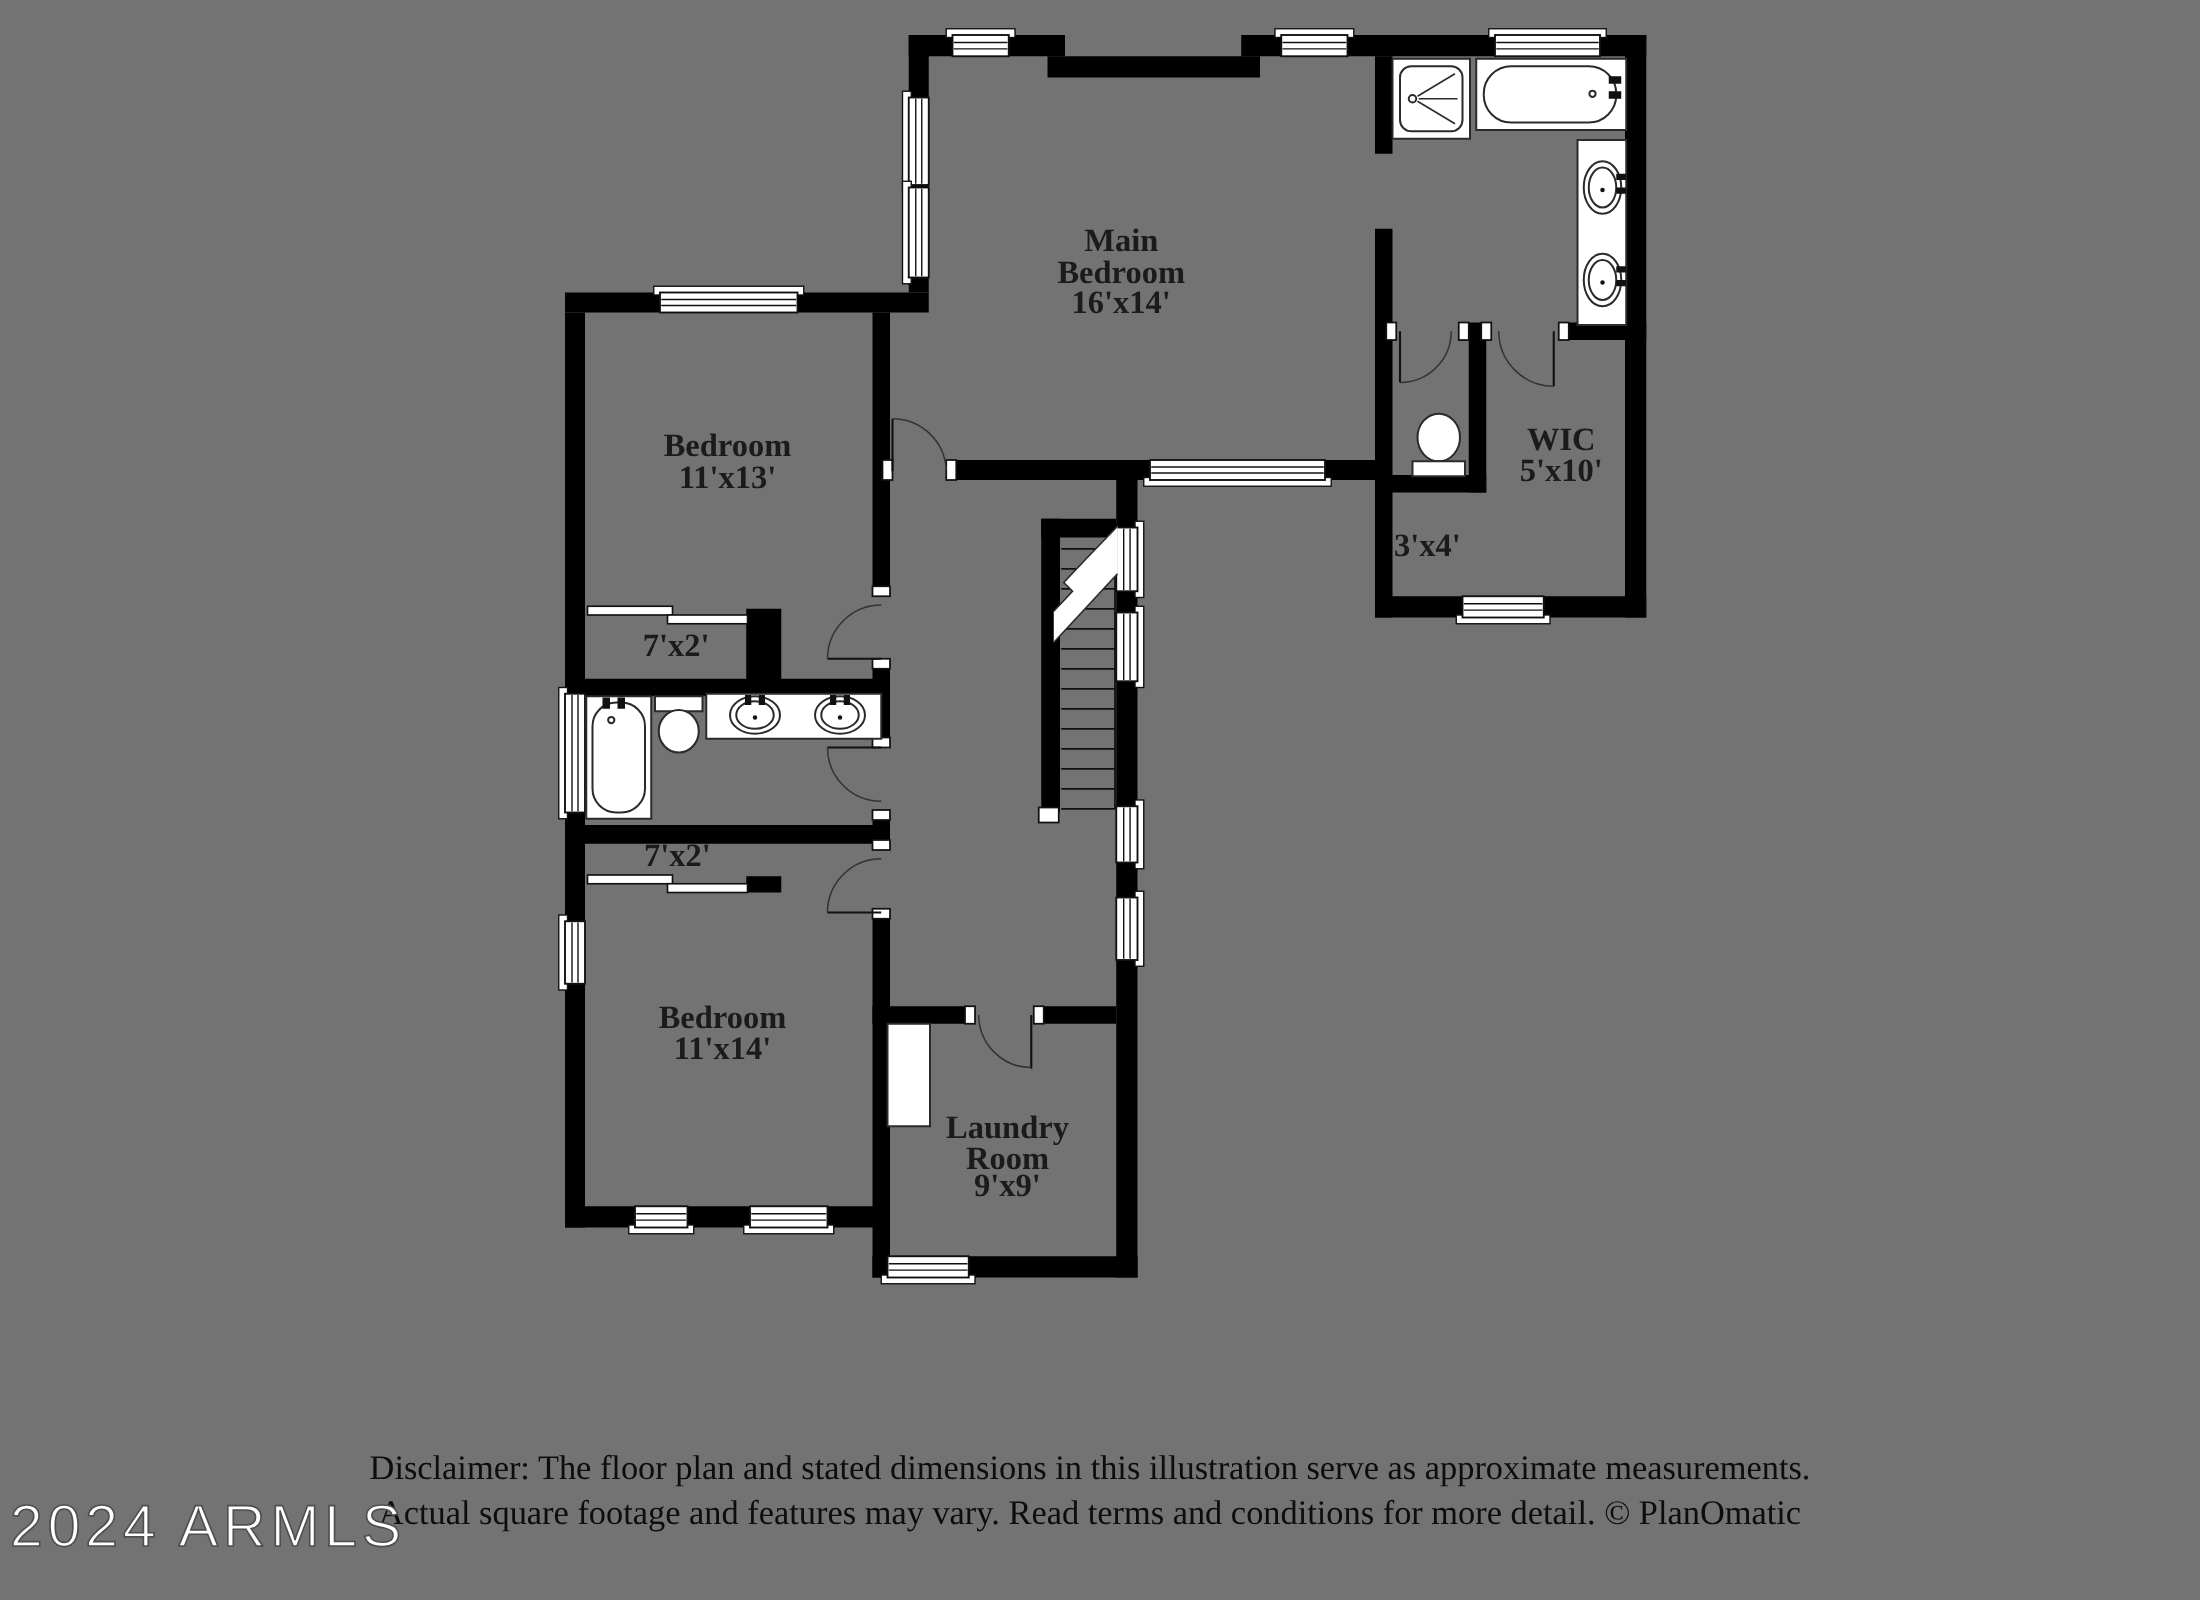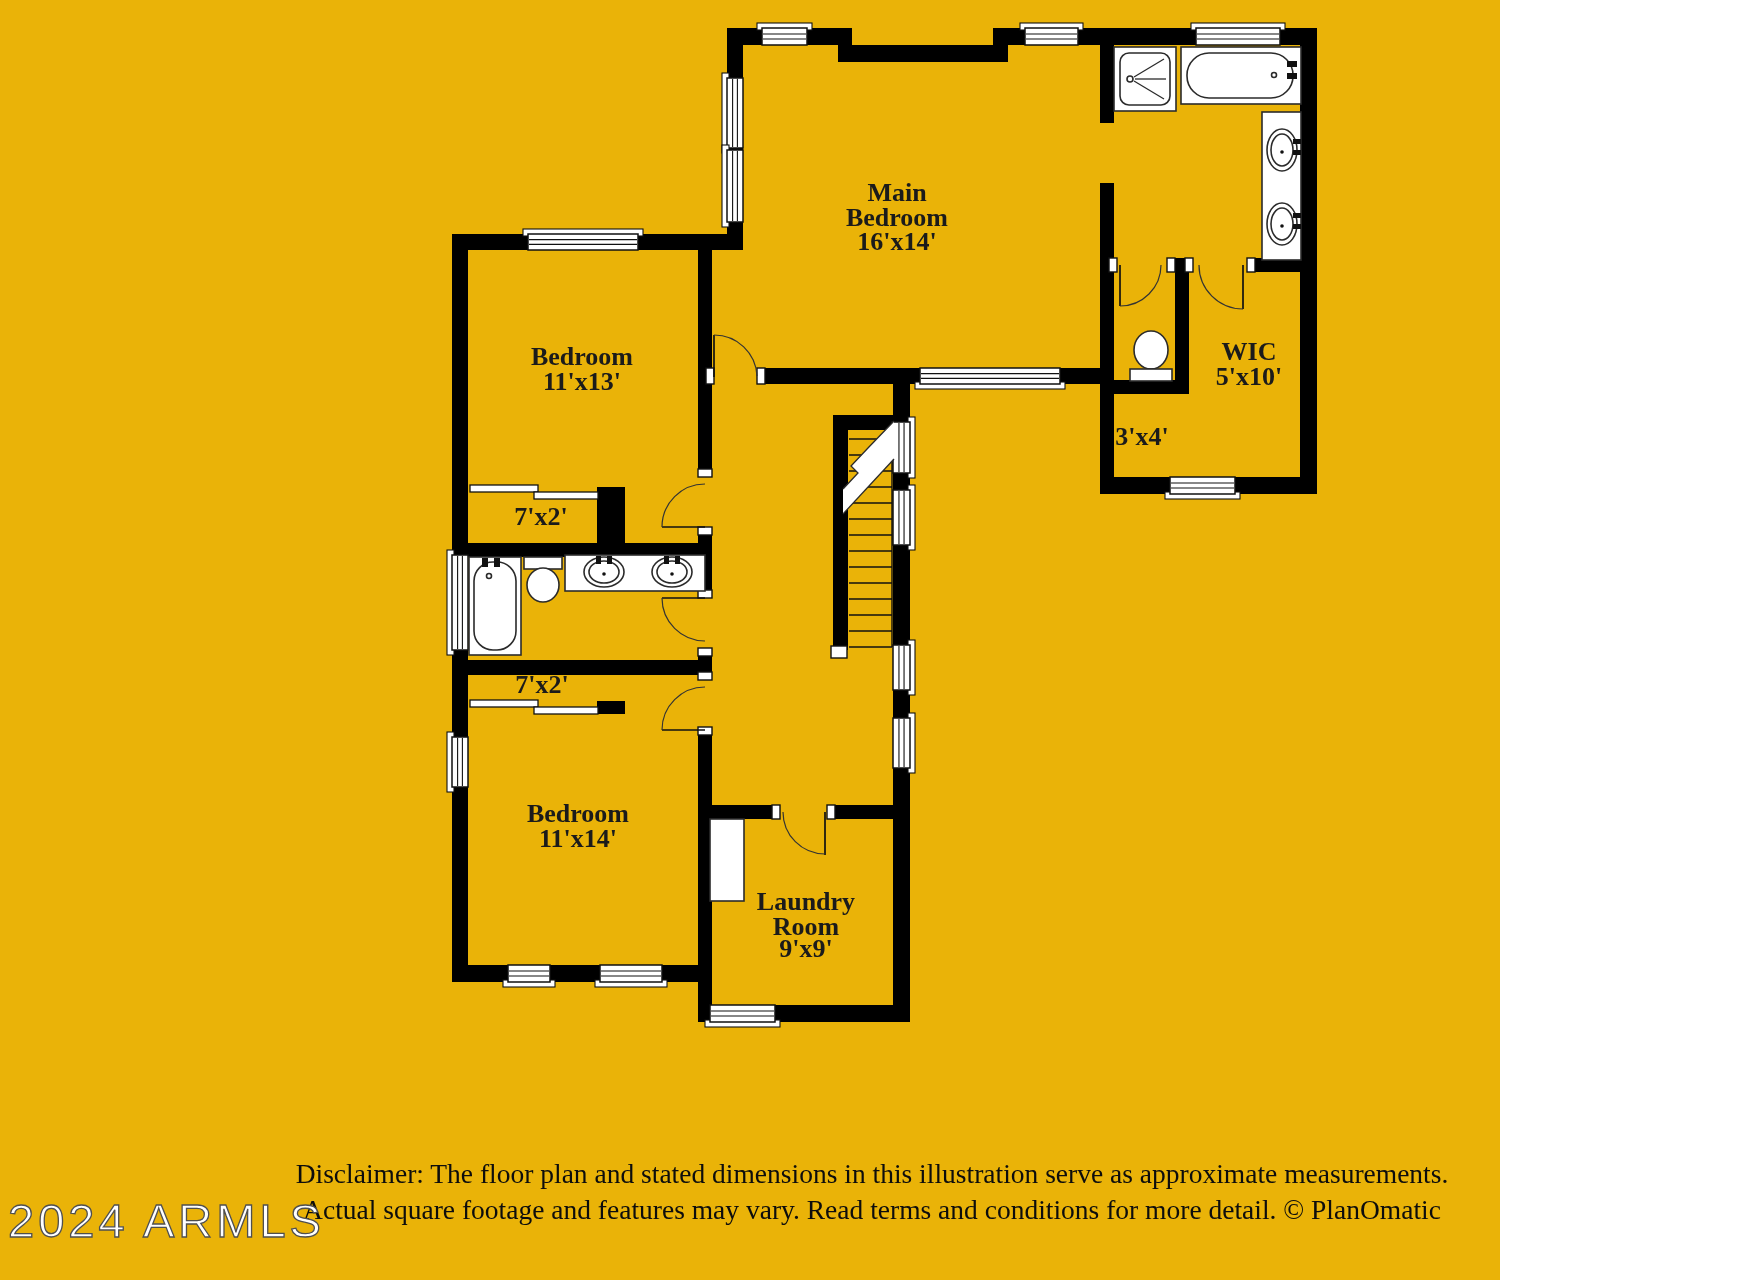--- a/index.html
+++ b/index.html
@@ -1,16 +1,16 @@
 <!DOCTYPE html>
 <html><head>
 <meta charset="utf-8">
 <style>
   html,body{margin:0;padding:0;background:#ffffff;}
-  #page{position:relative;width:1500px;height:1280px;background:#eab308;overflow:hidden;
+  #page{position:relative;width:1760px;height:1280px;background:#737373;overflow:hidden;
         font-family:"Liberation Serif", serif;}
   svg{position:absolute;left:0;top:0;}
   .w    {fill:#000000;}
   .wsill{fill:#ffffff;stroke:#111111;stroke-width:1.1;}
   .wpane{fill:#ffffff;stroke:#111111;stroke-width:1.5;}
   .wline{stroke:#111111;stroke-width:1.1;}
   .cap  {fill:#ffffff;stroke:#111111;stroke-width:1.4;}
   .dl   {stroke:#111111;stroke-width:1.7;fill:none;}
   .da   {stroke:#333333;stroke-width:1.2;fill:none;}
   .sld  {fill:#ffffff;stroke:#111111;stroke-width:1.3;}

